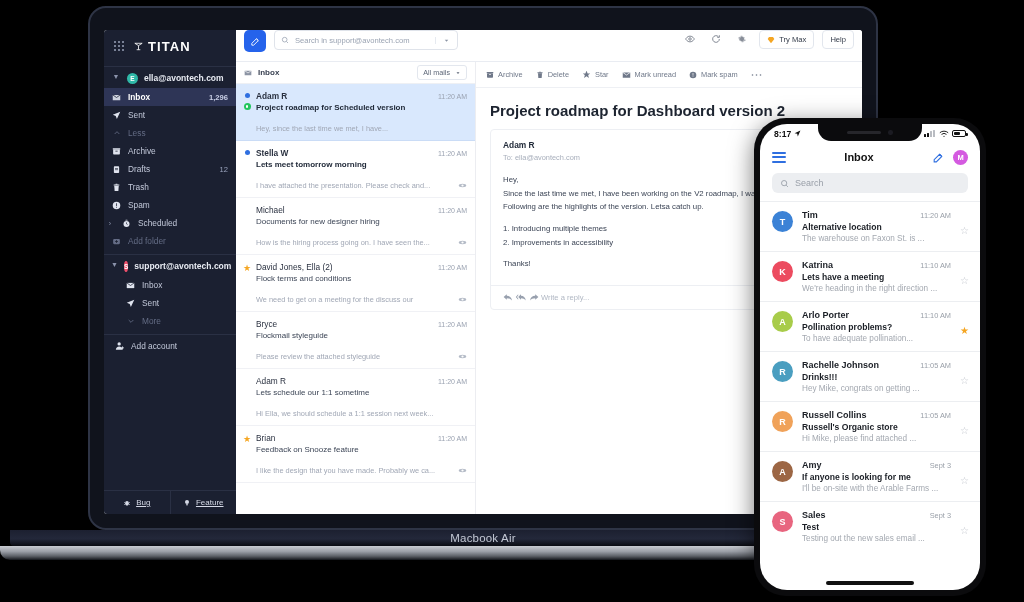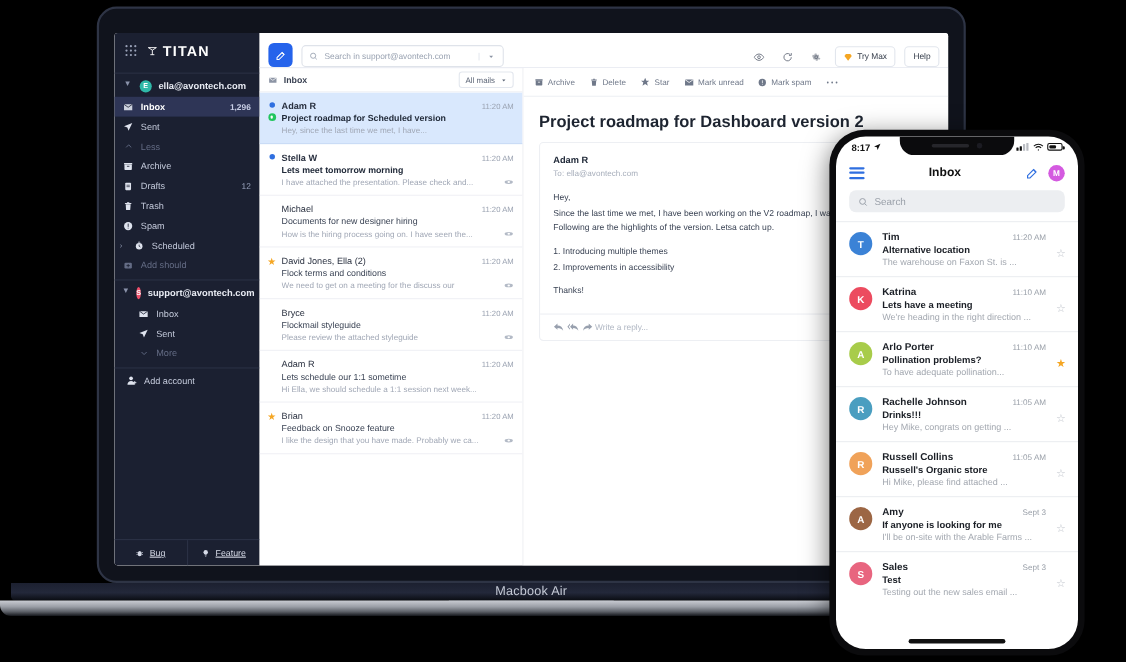--- a/index.html
+++ b/index.html
@@ -71,21 +71,21 @@
   .sb-item.muted .ico { color:#646c85; }
   .sb-item.indent { padding-left:21px; }
   .sb-spacer { flex:1; }
   .sb-bottom { display:flex; border-top:1px solid #2a3044; }
   .sb-btn { flex:1; display:flex; align-items:center; justify-content:center; gap:5px;
             padding:7px 1px; font-size:8px; color:#d6dae7; border-right:1px solid #2a3044; cursor:pointer;text-decoration:underline; }
   .sb-btn:last-child { border-right:none; }
 
   
   .main { flex:1; display:flex; flex-direction:column; background:#fff; min-width:0; }
-  .topbar { height:32px; display:flex; align-items:flex-end; gap:8px; padding:0 8px;
+  .topbar { height:32px; display:flex; align-items:flex-start; gap:8px; padding:0 8px;
             border-bottom:1px solid #e9ecf2; }
   .compose-btn { width:22px; height:22px; border-radius:5px; background:#2563eb;
                  display:flex; align-items:center; justify-content:center; color:#fff; cursor:pointer; }
   .searchbox { display:flex; align-items:center; width:184px; height:20px;
                border:1px solid #dfe3ea; border-radius:4px; background:#fff; }
   .searchbox .sico { width:20px; display:flex; align-items:center; justify-content:center; color:#9aa3b2; }
   .searchbox .sv { flex:1; font-size:7.6px; color:#9aa3b2; }
   .searchbox .sdd { width:22px; border-left:1px solid #e6eaf0; display:flex; align-items:center;
                     justify-content:center; color:#8b94a4; font-size:6px; cursor:pointer; }
   .tb-spacer { flex:1; }
@@ -111,21 +111,21 @@
   .mleft { display:flex; flex-direction:column; align-items:center; gap:5px; padding-top:2px; }
   .dot { width:5px; height:5px; border-radius:50%; background:#2f6fe0; }
   .star { color:#f5a623; font-size:9px; line-height:1; }
   .mbody { min-width:0; }
   .mline1 { display:flex; align-items:baseline; gap:6px; }
   .mfrom { font-size:8.3px; color:#2a3140; flex:1; }
   .mrow.unread .mfrom { font-weight:700; }
   .mtime { font-size:7px; color:#9aa2b1; }
   .msubj { font-size:8px; color:#3b4455; margin-top:2px; }
   .mrow.unread .msubj { font-weight:700; color:#222b3a; }
-  .mprev-row { display:flex; align-items:center; gap:4px; margin-top:2px;justify-content:flex-end; }
+  .mprev-row { display:flex; align-items:center; gap:4px; margin-top:12px;justify-content:flex-end; }
   .gdot { width:7px; height:7px; border-radius:50%; background:#22c55e; flex:0 0 7px;
           display:flex; align-items:center; justify-content:center; }
   .gdot::after { content:""; width:2.5px; height:2.5px; border-radius:50%; background:#fff; }
   .mprev { flex:1; font-size:7.4px; color:#a0a7b5; white-space:nowrap; overflow:hidden; text-overflow:ellipsis; }
   .attach { color:#b3bac6; font-size:8px; }
 
   
   .reader { flex:1; display:flex; flex-direction:column; min-width:0; background:#fff; }
   .rtools { height:26px; display:flex; align-items:center; gap:13px; padding:0 10px;
             border-bottom:1px solid #eef0f4; }
@@ -314,21 +314,21 @@
             <span class="lbl">Scheduled</span>
           </div>
           <div class="sb-item muted">
             <span class="ico">
               <svg width="9" height="9" viewBox="0 0 24 24" fill="currentColor">
                   <rect x="3" y="5" width="18" height="14" rx="3"></rect>
                   <rect x="11" y="8" width="2" height="8" fill="#1b2031"></rect>
                   <rect x="8" y="11" width="8" height="2" fill="#1b2031"></rect>
                 </svg>
             </span>
-            <span class="lbl">Add should</span>
+            <span class="lbl">Add folder</span>
           </div>
 
           <div class="sb-sep"></div>
 
           <div class="acct-row">
             <span class="chev">▼</span>
             <span class="acct-badge" style="background:#ef4f6b">S</span>
             <span>support@avontech.com</span>
           </div>
           <div class="sb-item indent">

